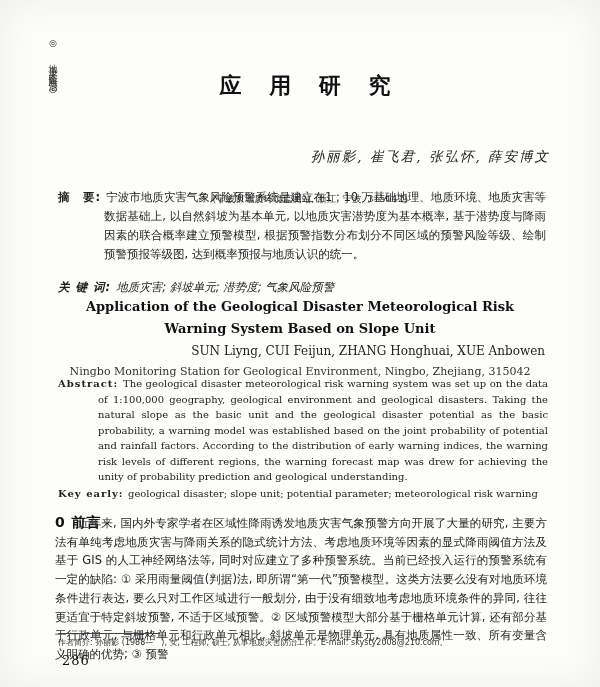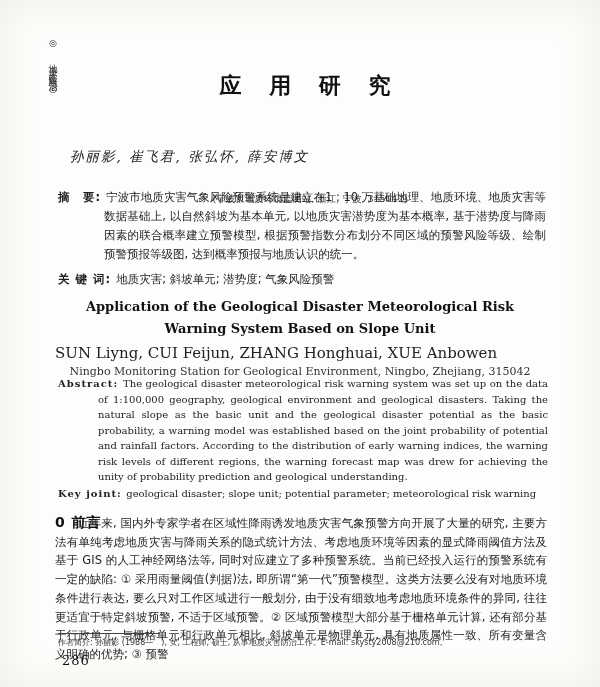--- a/index.html
+++ b/index.html
@@ -24,42 +24,42 @@
     font-family:"DejaVu Sans","Liberation Sans",sans-serif;
   }
   .title-cn{
     position:absolute;left:70px;top:68px;width:480px;
     text-align:center;font-weight:bold;font-size:22px;
     line-height:1.55;letter-spacing:2px;color:#111;
   }
   .title-cn .l2{letter-spacing:10px;}
   .authors-cn{
     position:absolute;left:70px;top:148px;width:480px;
-    text-align:left;font-size:13.5px;letter-spacing:2px;color:#222;
+    text-align:right;font-size:13.5px;letter-spacing:2px;color:#222;
     font-style:italic;
   }
   .affil-cn{
     position:absolute;left:70px;top:169px;width:480px;
     text-align:center;font-size:9.5px;color:#333;margin-top:24px;
   }
   .abs-cn{
     position:absolute;left:58px;top:188px;width:488px;
     font-size:11.5px;line-height:1.65;text-align:justify;color:#1e1e1e;
     font-family:"DejaVu Sans","Liberation Sans",sans-serif;
   }
   .hang{padding-left:46px;text-indent:-46px;margin:0;}
   .hang b{letter-spacing:1px;}
-  .kw-cn{margin-top:6px;}
+  .kw-cn{margin-top:14px;font-style:italic;}
   .title-en{
     position:absolute;left:55px;top:296px;width:490px;
     text-align:center;font-weight:bold;font-size:13px;line-height:1.7;color:#111;
   }
   .authors-en{
     position:absolute;left:55px;top:344px;width:490px;
-    text-align:left;font-size:15px;color:#222;
+    text-align:right;font-size:12px;color:#222;
   }
   .affil-en{
     position:absolute;left:55px;top:365px;width:490px;
     text-align:center;font-size:11px;color:#333;
   }
   .abs-en{
     position:absolute;left:58px;top:376px;width:490px;
     font-size:10px;line-height:1.55;text-align:justify;color:#222;
   }
   .abs-en .hang{padding-left:40px;text-indent:-40px;}
@@ -109,21 +109,21 @@
   </div>
 
   <div class="title-en">Application of the Geological Disaster Meteorological Risk Warning System Based on Slope Unit</div>
 
   <div class="authors-en">SUN Liyng, CUI Feijun, ZHANG Honghuai, XUE Anbowen</div>
 
   <div class="affil-en">Ningbo Monitoring Station for Geological Environment, Ningbo, Zhejiang, 315042</div>
 
   <div class="abs-en">
     <p class="hang"><b>Abstract: </b><span>The geological disaster meteorological risk warning system was set up on the data of 1:100,000 geography, geological environment and geological disasters. Taking the natural slope as the basic unit and the geological disaster potential as the basic probability, a warning model was established based on the joint probability of potential and rainfall factors. According to the distribution of early warning indices, the warning risk levels of different regions, the warning forecast map was drew for achieving the unity of probability prediction and geological understanding.</span></p>
-    <p class="hang kw-en"><b>Key joint: </b><span>geological disaster; slope unit; potential parameter; meteorological risk warning</span></p>
+    <p class="hang kw-en"><b>Key early: </b><span>geological disaster; slope unit; potential parameter; meteorological risk warning</span></p>
   </div>
 
   <div class="sec-head">0 前言</div>
 
   <div class="body-par">
     <p>近年来, 国内外专家学者在区域性降雨诱发地质灾害气象预警方向开展了大量的研究, 主要方法有单纯考虑地质灾害与降雨关系的隐式统计方法、考虑地质环境等因素的显式降雨阈值方法及基于 GIS 的人工神经网络法等, 同时对应建立了多种预警系统。当前已经投入运行的预警系统有一定的缺陷: ① 采用雨量阈值(判据)法, 即所谓“第一代”预警模型。这类方法要么没有对地质环境条件进行表达, 要么只对工作区域进行一般划分, 由于没有细致地考虑地质环境条件的异同, 往往更适宜于特定斜坡预警, 不适于区域预警。② 区域预警模型大部分基于栅格单元计算, 还有部分基于行政单元, 与栅格单元和行政单元相比, 斜坡单元是物理单元, 具有地质属性一致、所有变量含义明确的优势; ③ 预警</p>
   </div>
 
   <div class="foot-rule"></div>
 

